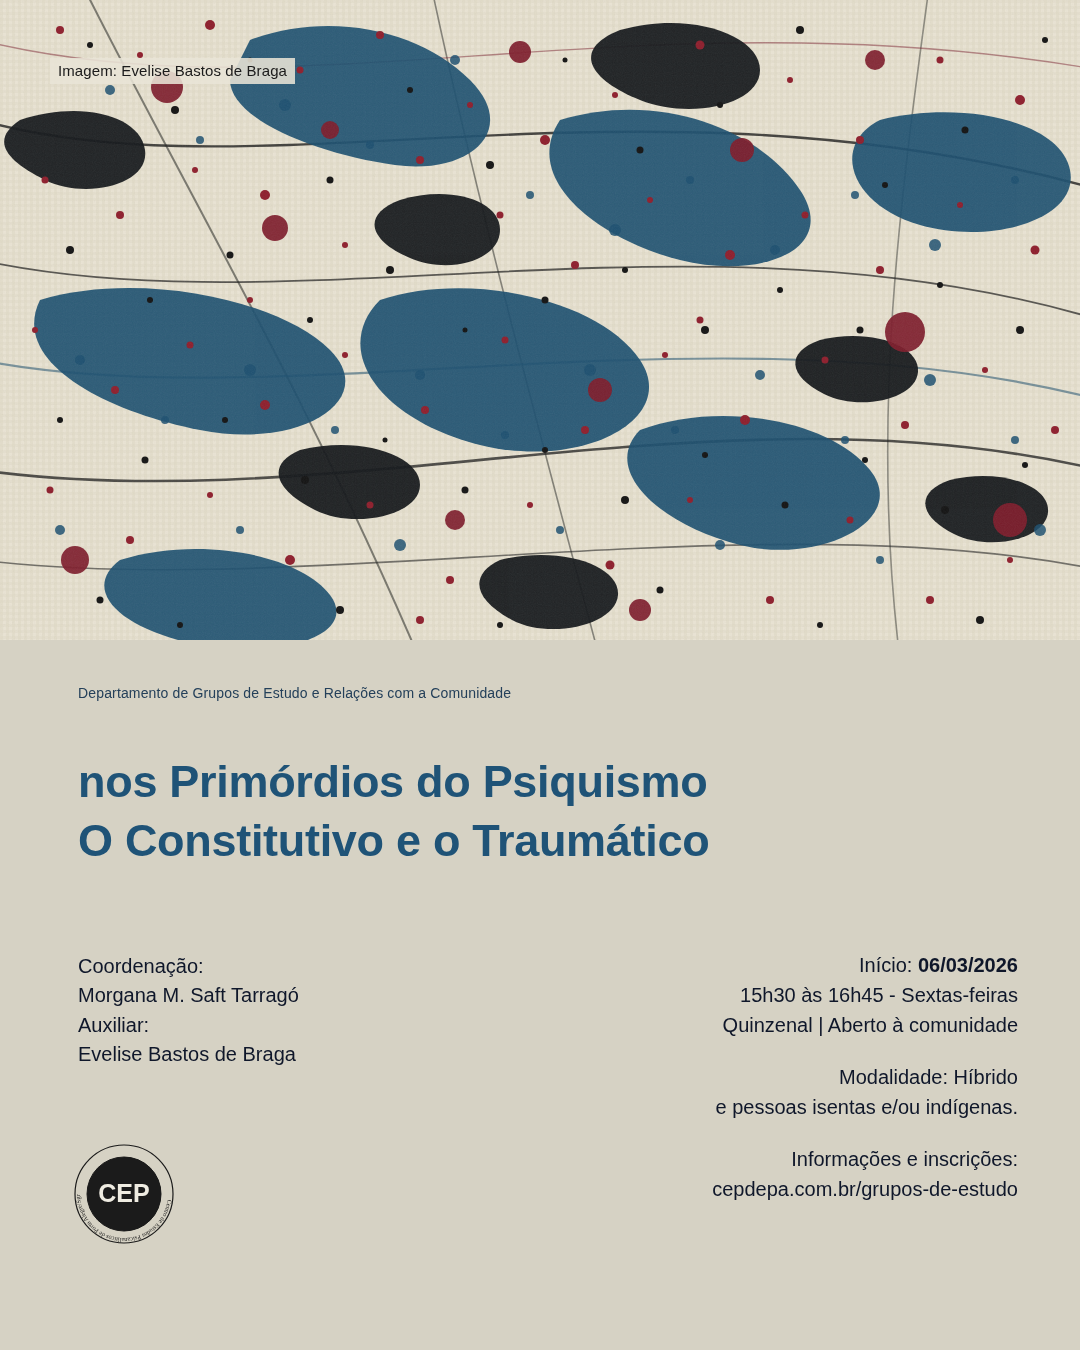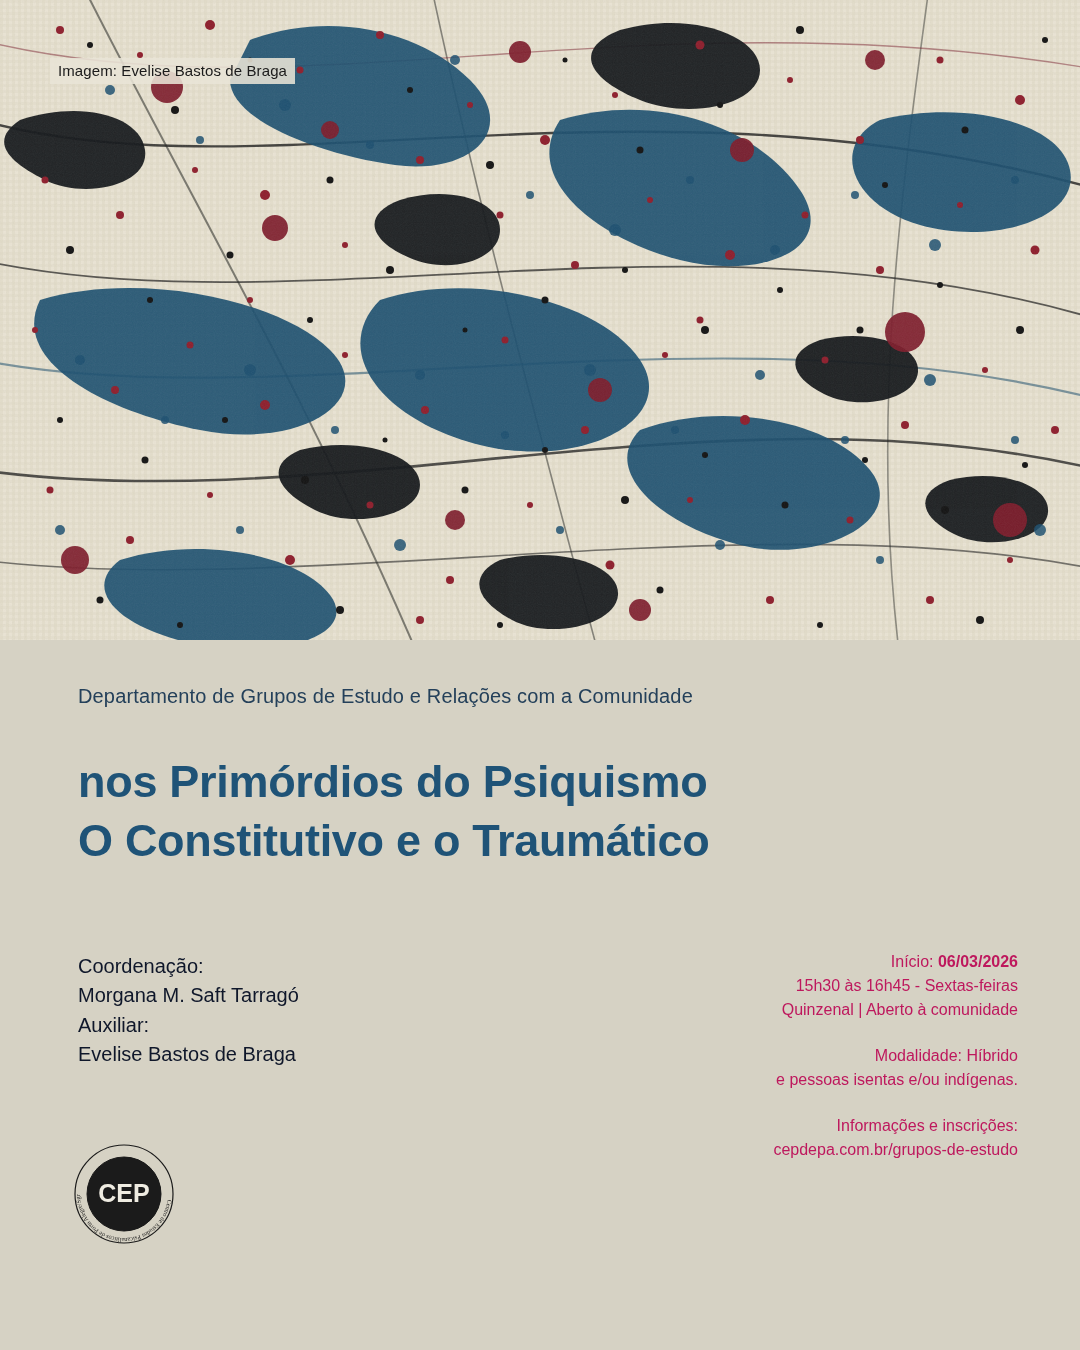--- a/index.html
+++ b/index.html
@@ -59,21 +59,21 @@
     top: 640px;
     width: 1080px;
     height: 710px;
     background: #d6d2c4;
   }
 
   .dept {
     position: absolute;
     left: 78px;
     top: 45px;
-    font-size: 20px;
+    font-size: 14px;
     color: #24405a;
     letter-spacing: 0.15px;
     white-space: nowrap;
     text-align: right;
   }
 
   .title {
     position: absolute;
     left: 78px;
     top: 112px;
@@ -100,22 +100,22 @@
   }
   .coord .line { display: block; white-space: nowrap; }
 
   
   .details {
     position: absolute;
     right: 62px;
     top: 310px;
     width: 600px;
     text-align: right;
-    font-size: 16px;
-    color: #be185d;
+    font-size: 20px;
+    color: #0f172a;
     line-height: 1.50;
   }
   .details .line { display: block; }
   .details .blk { margin-bottom: 22px; }
   .details .blk:last-child { margin-bottom: 12px; }
   .details b { font-weight: bold; }
 
   
   .logos {
     position: absolute;

